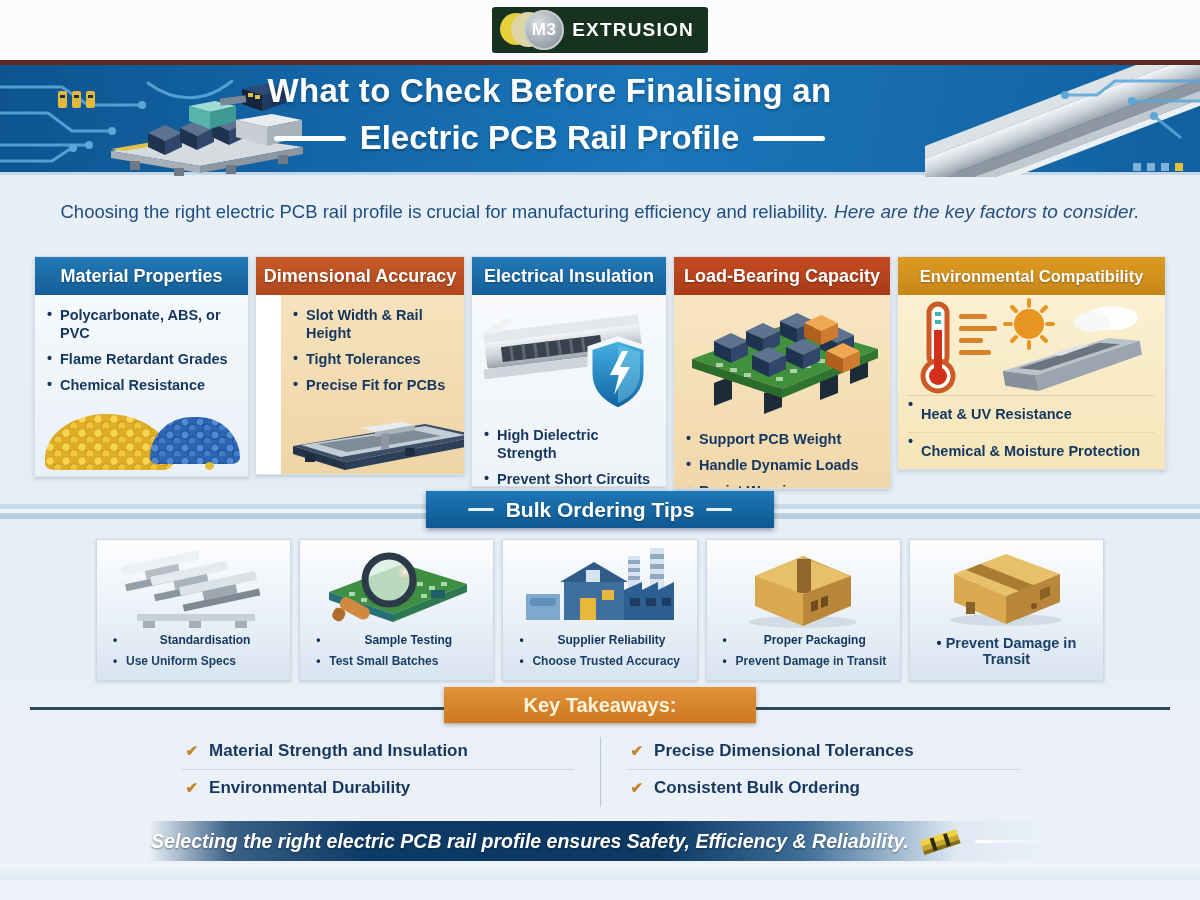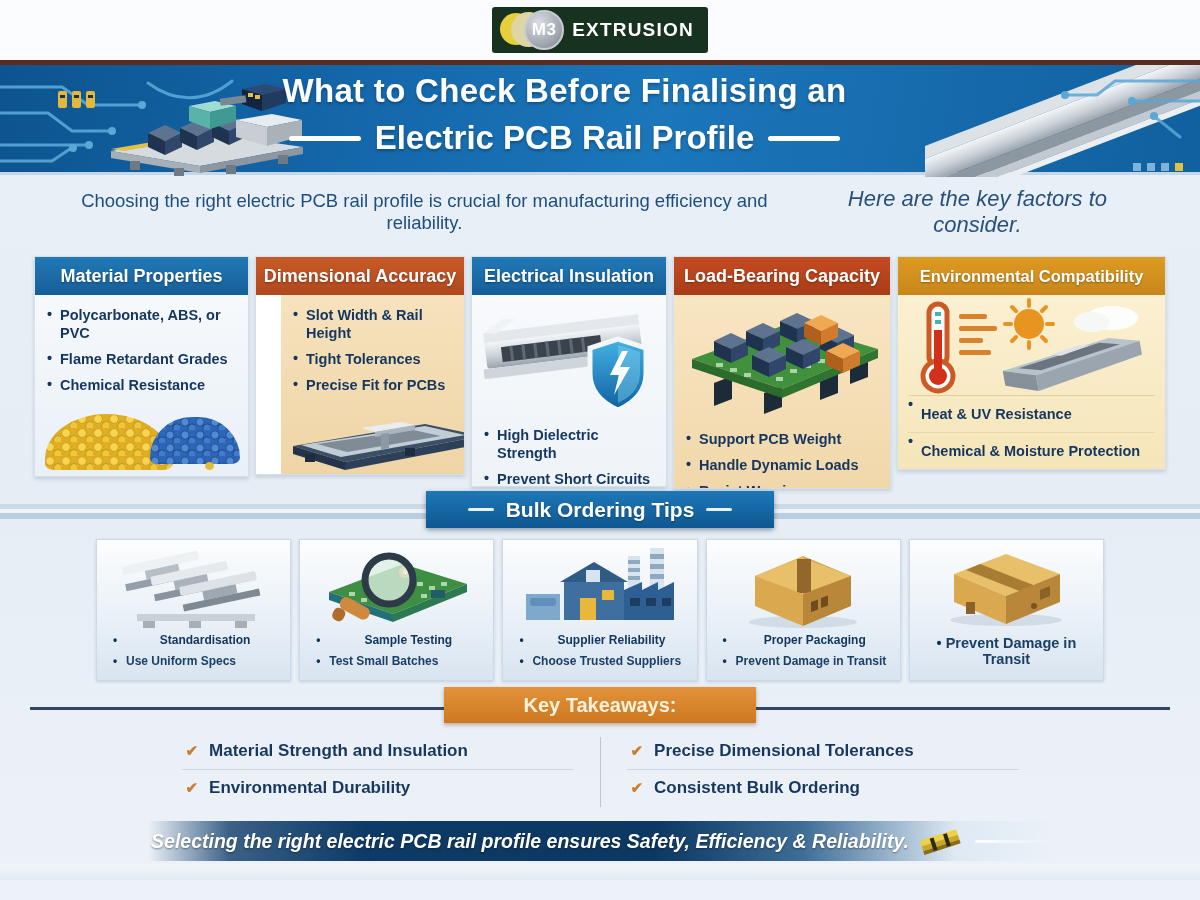--- a/index.html
+++ b/index.html
@@ -26,30 +26,30 @@
 
   
   .hero { position:relative; height:115px;
     background:linear-gradient(100deg,#0d548f 0%,#1467aa 30%,#1b76ba 55%,#11609f 100%);
     border-top:5px solid #5c2b20; border-bottom:3px solid #c3d7e8; }
   .hero svg { position:absolute; }
   .traces-left { left:0; top:4px; }
   .machine-illo { left:96px; top:8px; }
   .hero-rail-illo { right:0; top:0; }
   .traces-right { right:0; top:2px; }
-  .hero-title { position:absolute; top:7px; left:252px; width:625px; text-align:center; color:#fff; }
+  .hero-title { position:absolute; top:7px; left:237px; width:625px; text-align:center; color:#fff; }
   .hero-title .t1 { font-size:33px; font-weight:bold; letter-spacing:.3px; text-shadow:0 2px 3px rgba(0,0,0,.28); }
   .hero-title .t2 { font-size:33px; font-weight:bold; text-shadow:0 2px 3px rgba(0,0,0,.28);
     display:flex; align-items:center; justify-content:center; gap:14px; margin-top:9px; }
   .tdash { width:72px; height:5px; background:#fff; border-radius:3px; flex:0 0 auto; }
 
   
   .intro { height:73px; display:flex; align-items:center; justify-content:center;
     color:#1d4e80; font-size:18.5px; text-align:center; padding:0 50px; }
-  .intro em { font-size:22px; margin-left:6px; color:#27517c; }
+  .intro em { font-size:19px; margin-left:6px; color:#27517c; }
 
   
   .factors { display:flex; align-items:flex-start; gap:6px; padding:8px 34px; height:237px; }
   .factor { border:1px solid #d6e0ea; box-shadow:0 2px 4px rgba(30,60,90,.18); background:#fff; }
   .factor-header { height:38px; display:flex; align-items:center; justify-content:center;
     color:#fff; font-weight:bold; font-size:18px; text-shadow:0 1px 2px rgba(0,0,0,.35);
     text-align:center; padding:0 4px; }
   .factor-body { position:relative; height:calc(100% - 38px); overflow:hidden; }
   .factor ul { list-style:none; padding:11px 6px 0 12px; }
   .factor li { position:relative; padding-left:13px; margin-bottom:8px;
@@ -545,21 +545,21 @@
               <rect x="126" y="28" width="14" height="5" fill="#8fa9c0"></rect>
           </g>
           <polygon points="100,74 100,44 118,36 118,44 134,36 134,44 150,36 150,74" fill="#2e5f92"></polygon>
           <rect x="106" y="52" width="10" height="8" fill="#1d3c63"></rect>
             <rect x="122" y="52" width="10" height="8" fill="#1d3c63"></rect>
             <rect x="138" y="52" width="9" height="8" fill="#1d3c63"></rect>
         </svg>
       </div>
       <div class="tip-lines">
         <div class="tip-line tip-title">Supplier Reliability</div>
-        <div class="tip-line tip-sub">Choose Trusted Suppliers</div>
+        <div class="tip-line tip-sub">Choose Trusted Accuracy</div>
       </div>
     </div>
 
     <div class="tip-card">
       <div class="tip-icon">
         <svg width="140" height="84" viewBox="0 0 140 84">
           <ellipse cx="70" cy="76" rx="54" ry="6" fill="#c3cfdb" opacity=".6"></ellipse>
           <polygon points="22,30 70,10 70,48 22,48" fill="#e3b85e"></polygon>
           <polygon points="70,10 118,30 118,48 70,48" fill="#d3a448"></polygon>
           <polygon points="22,30 70,48 118,30 70,12" fill="#e9c06a"></polygon>

